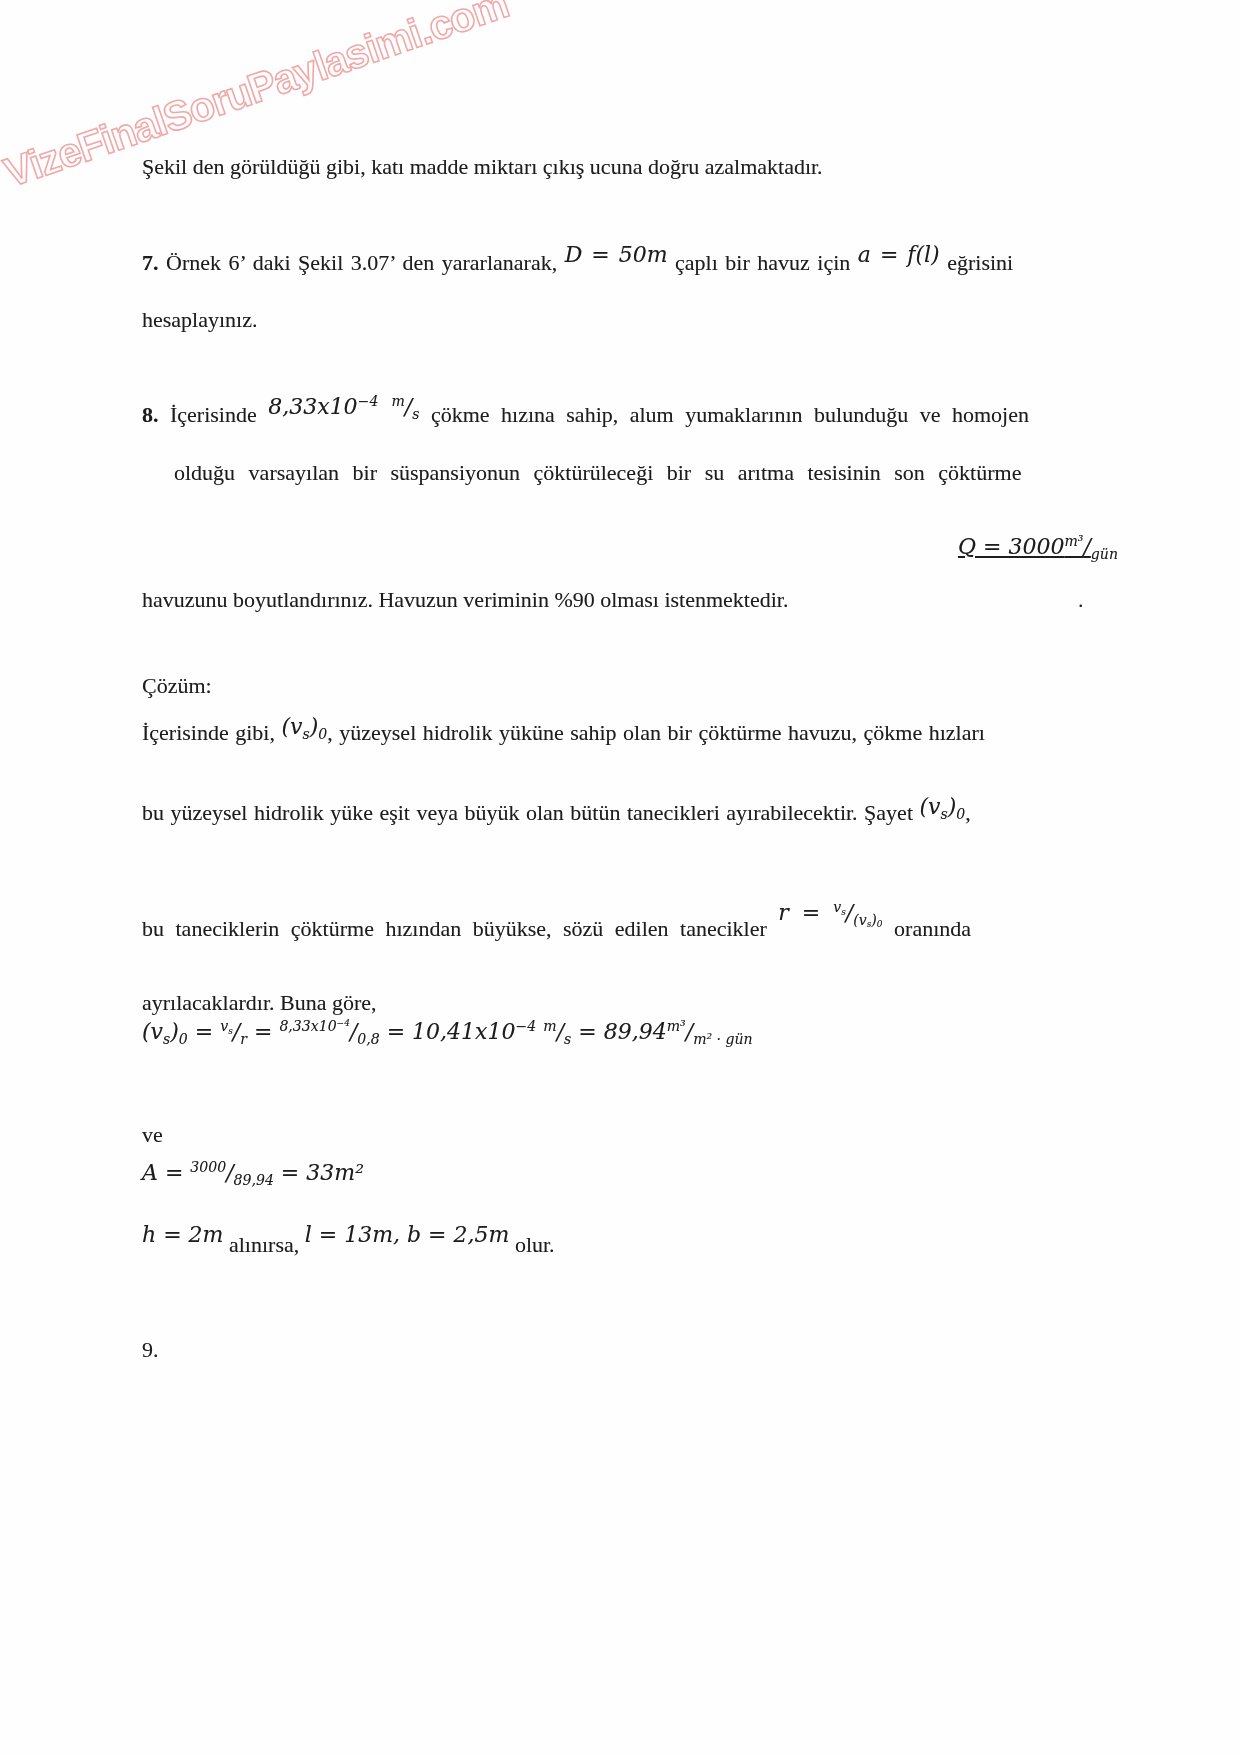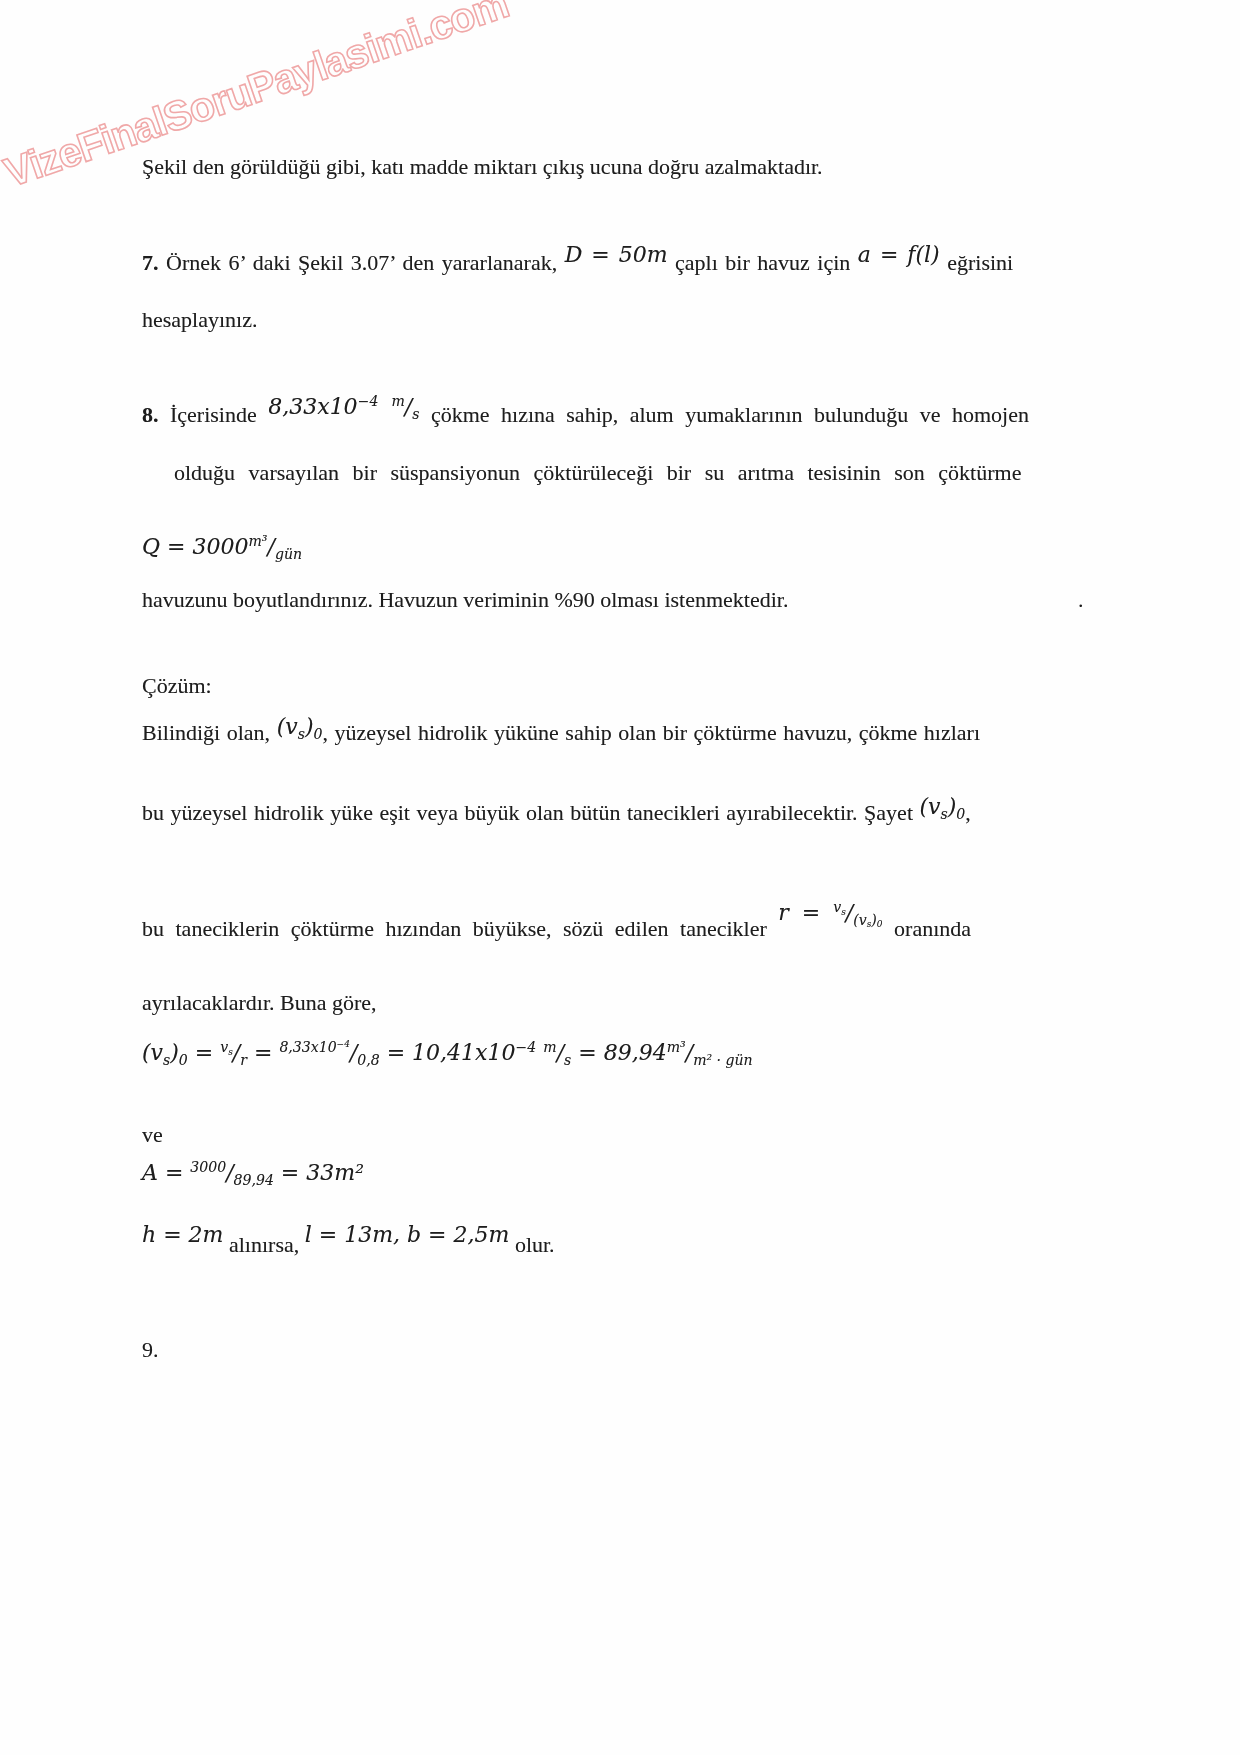--- a/index.html
+++ b/index.html
@@ -6,21 +6,21 @@
   .page {
     position:relative; width:1240px; height:1755px; background:#fefefe;
     font-family:"Liberation Serif","DejaVu Serif",serif;
     font-size:22px; color:#1d1d1d; overflow:hidden;
   }
   .line {
     position:absolute; left:142px; width:963px; line-height:30px;
     white-space:nowrap; text-shadow:0 0 .5px rgba(29,29,29,.35);
   }
   .qnum { font-weight:700; }
-  .right { text-align:left; width:976px; }
+  .right { text-align:right; width:976px;text-decoration:underline; }
   .math { font-family:"DejaVu Serif",serif; font-style:italic;margin-top:17px; }
   .math sup, .math sub {
     font-size:64%; line-height:0; position:relative; vertical-align:baseline;
   }
   .math sup { top:-0.55em; }
   .math sub { top:0.32em; }
   .r6  { position:relative; top:-6px; }
   .r8  { position:relative; top:-8px; }
   .r10 { position:relative; top:-10px; }
   .r16 { position:relative; top:-16px; }
@@ -52,29 +52,29 @@
 
   <div class="line ws8" style="top:458px"><span>olduğu varsayılan bir süspansiyonun çöktürüleceği bir su arıtma tesisinin son çöktürme</span></div>
 
   <div class="line right" style="top:532px"><span class="math">Q = 3000<sup>m³</sup>/<sub>gün</sub></span></div>
 
   <div class="line" style="top:585px"><span>havuzunu boyutlandırınız. Havuzun veriminin %90 olması istenmektedir.</span></div>
   <div class="period-far">.</div>
 
   <div class="line" style="top:671px"><span>Çözüm:</span></div>
 
-  <div class="line ws1" style="top:718px"><span>Bilindiği olan, </span><span class="math r6">(v<sub>s</sub>)<sub>0</sub></span><span>, yüzeysel hidrolik yüküne sahip olan bir çöktürme havuzu, çökme hızları</span></div>
+  <div class="line ws1" style="top:718px"><span>İçerisinde gibi, </span><span class="math r6">(v<sub>s</sub>)<sub>0</sub></span><span>, yüzeysel hidrolik yüküne sahip olan bir çöktürme havuzu, çökme hızları</span></div>
 
   <div class="line ws1" style="top:798px"><span>bu yüzeysel hidrolik yüke eşit veya büyük olan bütün tanecikleri ayırabilecektir. Şayet </span><span class="math r6">(v<sub>s</sub>)<sub>0</sub></span><span>,</span></div>
 
   <div class="line ws6" style="top:914px"><span>bu taneciklerin çöktürme hızından büyükse, sözü edilen tanecikler </span><span class="math r16">r = <sup>v<sub>s</sub></sup>/<sub>(v<sub>s</sub>)<sub>0</sub></sub></span><span> oranında</span></div>
 
   <div class="line" style="top:988px"><span>ayrılacaklardır. Buna göre,</span></div>
 
-  <div class="line" style="top:1038px"><span class="math">(v<sub>s</sub>)<sub>0</sub> = <sup>v<sub>s</sub></sup>/<sub>r</sub> = <sup>8,33x10<sup>−4</sup></sup>/<sub>0,8</sub> = 10,41x10<sup>−4</sup> <sup>m</sup>/<sub>s</sub> = 89,94<sup>m³</sup>/<sub>m² · gün</sub></span></div>
+  <div class="line" style="top:1017px"><span class="math">(v<sub>s</sub>)<sub>0</sub> = <sup>v<sub>s</sub></sup>/<sub>r</sub> = <sup>8,33x10<sup>−4</sup></sup>/<sub>0,8</sub> = 10,41x10<sup>−4</sup> <sup>m</sup>/<sub>s</sub> = 89,94<sup>m³</sup>/<sub>m² · gün</sub></span></div>
 
   <div class="line" style="top:1120px"><span>ve</span></div>
 
   <div class="line" style="top:1158px"><span class="math">A = <sup>3000</sup>/<sub>89,94</sub> = 33m²</span></div>
 
   <div class="line" style="top:1230px"><span class="math r10">h = 2m</span><span> alınırsa, </span><span class="math r10">l = 13m, b = 2,5m</span><span> olur.</span></div>
 
   <div class="line" style="top:1335px"><span>9.</span></div>
 
 </div>

